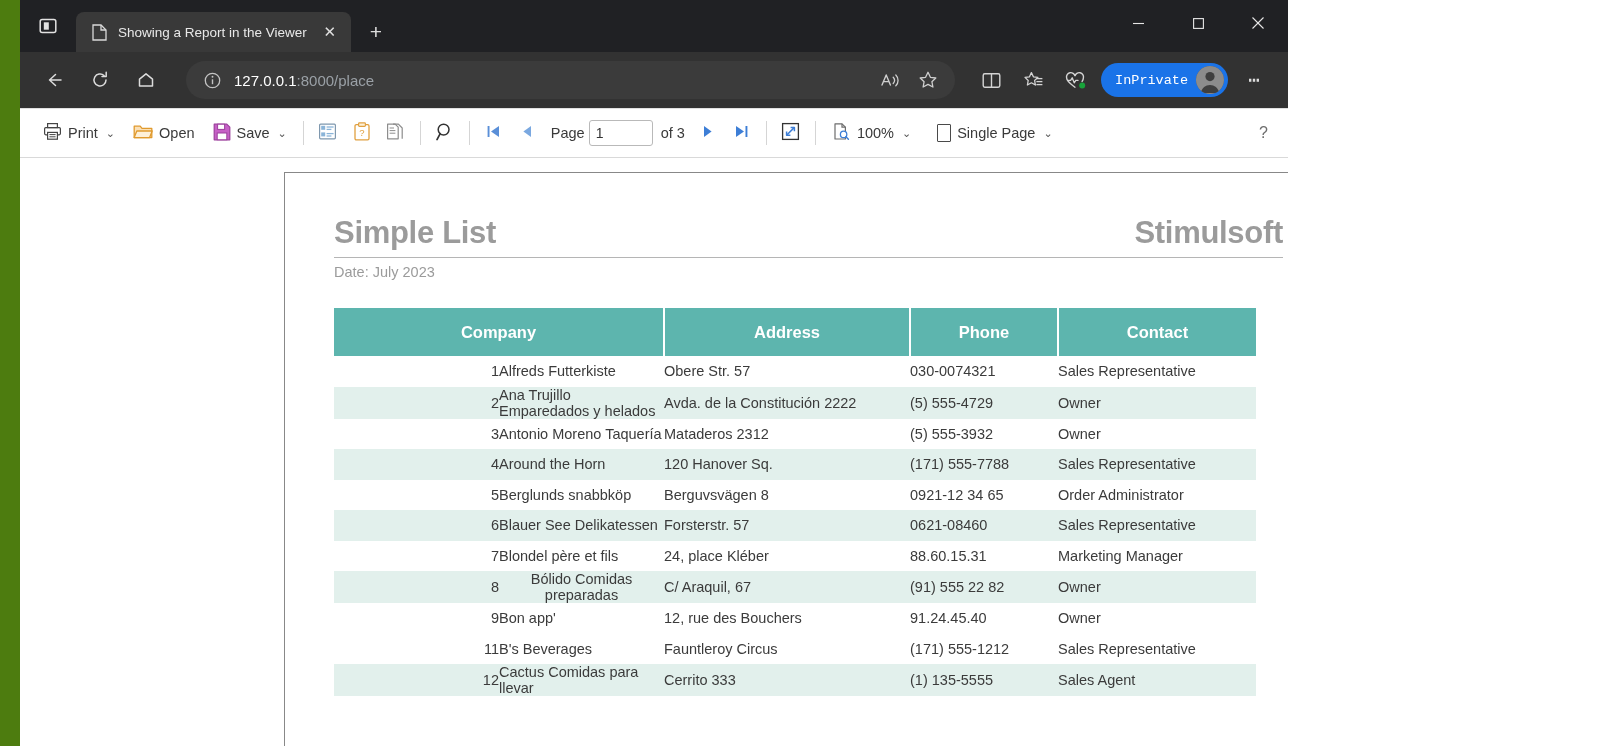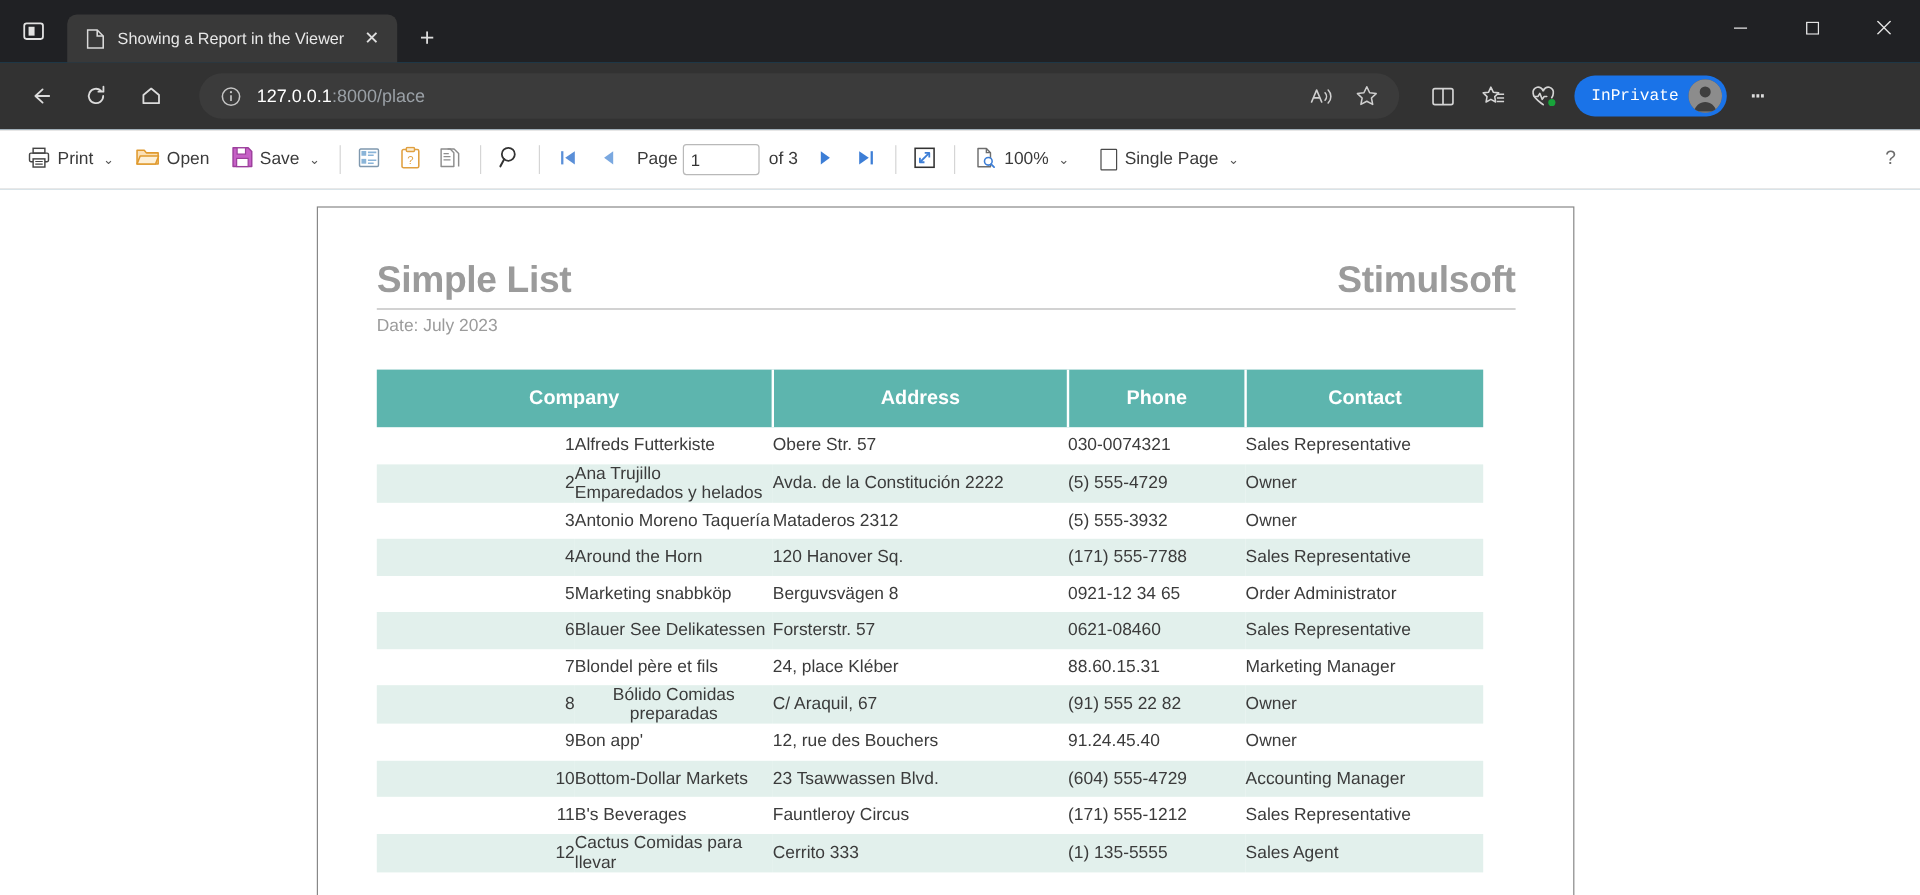--- a/index.html
+++ b/index.html
@@ -4,21 +4,21 @@
 <style>
   * { box-sizing: border-box; margin: 0; padding: 0; }
   html, body {
     width: 1600px; height: 746px;
     overflow: hidden;
     font-family: "Liberation Sans", sans-serif;
     background: #ffffff;
   }
 
   
-  .browser { width: 1600px; height: 746px; display: flex; flex-direction: column; background:#0369a1; }
+  .browser { width: 1288px; height: 746px; display: flex; flex-direction: column; background:#4d7c0f;padding-left:20px; }
 
   
   .tabstrip {
     height: 52px; background: #202124; display: flex; align-items: flex-end;
     position: relative; flex: 0 0 52px;
   }
   .tab-sidebar-btn {
     width: 56px; height: 52px; display: flex; align-items: center; justify-content: center;
     flex: 0 0 56px;
   }
@@ -472,21 +472,21 @@
               </tr>
               <tr class="alt">
                 <td class="c-num" style="background: rgb(226, 240, 236);">4</td>
                 <td class="c-company" style="background: rgb(226, 240, 236);">Around the Horn</td>
                 <td class="c-address" style="background: rgb(226, 240, 236);">120 Hanover Sq.</td>
                 <td class="c-phone" style="background: rgb(226, 240, 236);">(171) 555-7788</td>
                 <td class="c-contact" style="background: rgb(226, 240, 236);">Sales Representative</td>
               </tr>
               <tr>
                 <td class="c-num">5</td>
-                <td class="c-company">Marketing snabbköp</td>
+                <td class="c-company">Berglunds snabbköp</td>
                 <td class="c-address">Berguvsvägen 8</td>
                 <td class="c-phone">0921-12 34 65</td>
                 <td class="c-contact">Order Administrator</td>
               </tr>
               <tr class="alt">
                 <td class="c-num" style="background: rgb(226, 240, 236);">6</td>
                 <td class="c-company" style="background: rgb(226, 240, 236);">Blauer See Delikatessen</td>
                 <td class="c-address" style="background: rgb(226, 240, 236);">Forsterstr. 57</td>
                 <td class="c-phone" style="background: rgb(226, 240, 236);">0621-08460</td>
                 <td class="c-contact" style="background: rgb(226, 240, 236);">Sales Representative</td>
@@ -505,27 +505,20 @@
                 <td class="c-phone" style="background: rgb(226, 240, 236);">(91) 555 22 82</td>
                 <td class="c-contact" style="background: rgb(226, 240, 236);">Owner</td>
               </tr>
               <tr>
                 <td class="c-num">9</td>
                 <td class="c-company">Bon app'</td>
                 <td class="c-address">12, rue des Bouchers</td>
                 <td class="c-phone">91.24.45.40</td>
                 <td class="c-contact">Owner</td>
               </tr>
-              <tr class="alt">
-                <td class="c-num" style="background: rgb(226, 240, 236);">10</td>
-                <td class="c-company" style="background: rgb(226, 240, 236);">Bottom-Dollar Markets</td>
-                <td class="c-address" style="background: rgb(226, 240, 236);">23 Tsawwassen Blvd.</td>
-                <td class="c-phone" style="background: rgb(226, 240, 236);">(604) 555-4729</td>
-                <td class="c-contact" style="background: rgb(226, 240, 236);">Accounting Manager</td>
-              </tr>
               <tr>
                 <td class="c-num">11</td>
                 <td class="c-company">B's Beverages</td>
                 <td class="c-address">Fauntleroy Circus</td>
                 <td class="c-phone">(171) 555-1212</td>
                 <td class="c-contact">Sales Representative</td>
               </tr>
               <tr class="alt">
                 <td class="c-num" style="background: rgb(226, 240, 236);">12</td>
                 <td class="c-company" style="background: rgb(226, 240, 236);">Cactus Comidas para llevar</td>

